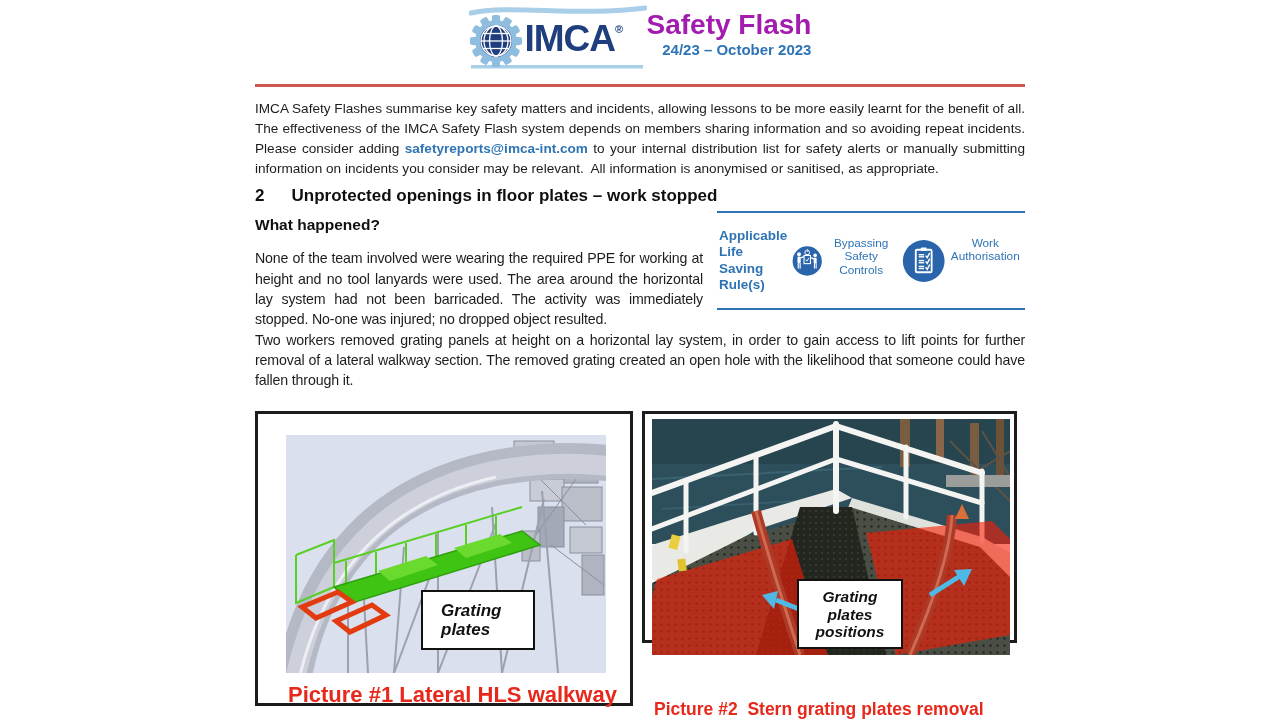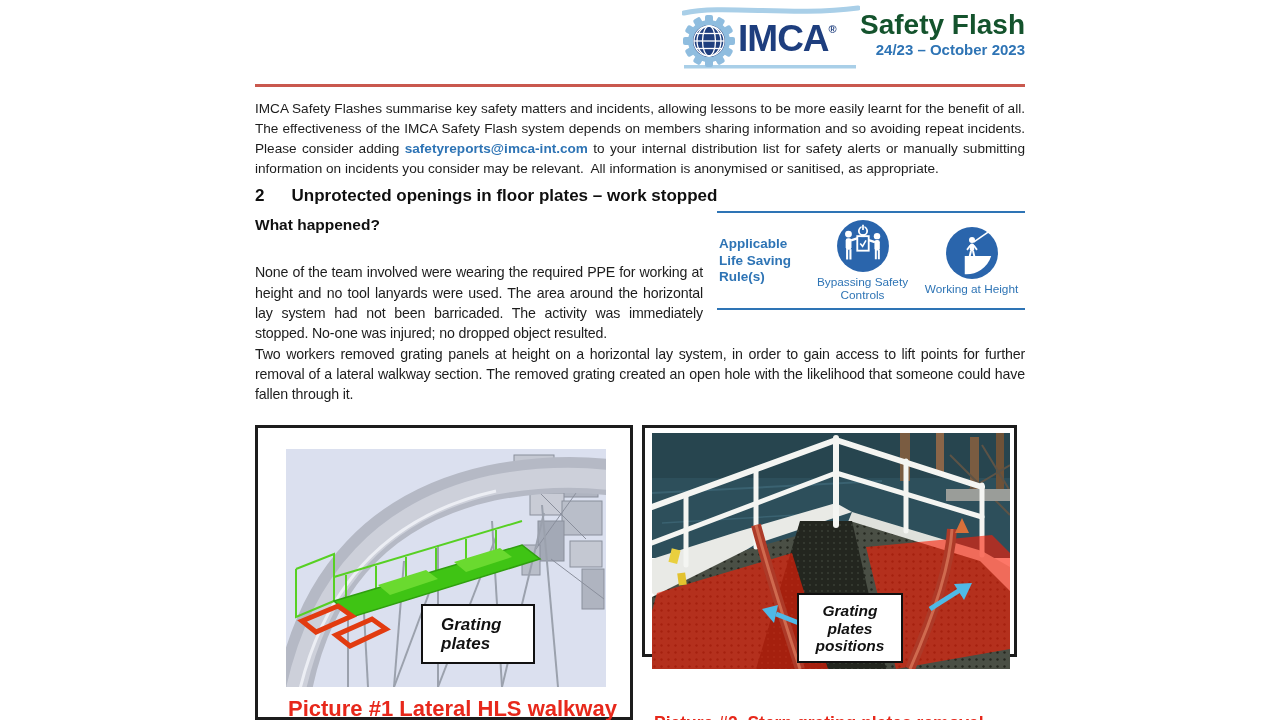--- a/index.html
+++ b/index.html
@@ -1,47 +1,47 @@
 <!DOCTYPE html>
 <html><head>
 <meta charset="utf-8">
 <style>
   * { margin:0; padding:0; box-sizing:border-box; }
   html,body { background:#fff; }
   body { width:1280px; height:720px; overflow:hidden; font-family:"Liberation Sans", sans-serif; color:#202020; }
   .page { width:770px; margin:0 auto; position:relative; padding-top:4px; }
 
   
-  .masthead { display:flex; justify-content:flex-end; align-items:flex-start; }
+  .masthead { display:flex; justify-content:center; align-items:flex-start; }
   .logo { position:relative; width:178px; height:66px; }
   .logo svg { position:absolute; left:0; top:0; }
   .logo-word { position:absolute; left:56px; top:16px; font-size:37px; font-weight:bold; letter-spacing:-1px; color:#1E3E7E; line-height:1; }
   .logo-reg { font-size:11px; vertical-align:18px; font-weight:bold; }
   .masthead-right { text-align:right; padding-top:5px; }
-  .sf-title { font-size:28px; font-weight:bold; color:#14532d; line-height:1.15; }
+  .sf-title { font-size:28px; font-weight:bold; color:#a21caf; line-height:1.15; }
   .sf-issue { font-size:15px; font-weight:bold; color:#2E74B5; }
 
   .red-rule { border:none; border-top:3px solid #C9584E; margin:14px 0 12px; }
 
   
   .intro { font-size:13.6px; line-height:1.46; text-align:justify; white-space:pre-wrap; color:#1c1c1c; margin-bottom:8px; }
   .intro a.email { color:#2E74B5; font-weight:bold; text-decoration:none; }
 
   
   .section-heading { display:flex; gap:27px; font-size:17px; font-weight:bold; color:#0f0f0f; margin:8px 0 2px; }
-  .subheading { font-size:15.5px; font-weight:bold; margin:10px 0 28px; color:#111; }
+  .subheading { font-size:15.5px; font-weight:bold; margin:10px 0 14px; color:#111; }
   .body-text { font-size:14.2px; line-height:20.3px; letter-spacing:-0.15px; text-align:justify; color:#1d1d1d; }
   #body-part2 { margin-bottom:0; }
 
   
   .lsr-box { float:right; width:308px; height:99px; margin:3px 0 6px 14px;
              border-top:2px solid #2E74B5; border-bottom:2px solid #2E74B5;
              display:flex; align-items:center; gap:2px; padding:4px 0 4px 2px; }
   .lsr-label { width:88px; font-size:13.5px; font-weight:bold; color:#2E74B5; line-height:1.22; }
-  .lsr-rule { flex:1; display:flex; flex-direction:column; align-items:center; }
+  .lsr-rule { flex:1; display:flex; }
   .lsr-rule svg { display:block; }
   .lsr-rule-label { margin-top:3px; font-size:11.8px; line-height:1.15; color:#2E74B5; text-align:center; }
 
   
   .figures { clear:both; display:flex; gap:9px; margin-top:21px; }
   .figure { position:relative; border:3px solid #1c1c1c; background:#fff; }
   .figure-1 { width:378px; height:295px; padding:21px 10px 4px 28px; }
   .figure-2 { width:375px; height:232px; padding:5px 6px 4px 7px; }
   .fig-img { display:block; }
   .fig-caption { font-weight:bold; color:#E7281B; white-space:pre-wrap; }
@@ -128,35 +128,40 @@
         <line x1="14.5" y1="20.5" x2="21" y2="18.5" stroke="#fff" stroke-width="2.2"></line>
         <circle cx="39.5" cy="16.5" r="3.1" fill="#fff"></circle>
         <rect x="37" y="20.3" width="5.2" height="10" rx="2" fill="#fff"></rect>
         <rect x="37.4" y="29.8" width="1.9" height="9" fill="#fff"></rect>
         <rect x="40.3" y="29.8" width="1.9" height="9" fill="#fff"></rect>
         <line x1="37.4" y1="22.3" x2="31.6" y2="20.3" stroke="#fff" stroke-width="2.2"></line>
       </svg>
       <div class="lsr-rule-label">Bypassing Safety Controls</div>
     </div>
 
-
     <div class="lsr-rule">
       <svg width="54" height="54" viewBox="0 0 52 52">
         <circle cx="26" cy="26" r="25" fill="#2A65AC"></circle>
-        <path d="M19,29 L44.5,29 A25,25 0 0 1 19,46.5 Z" fill="#fff"></path>
-        <line x1="27.5" y1="15.5" x2="45" y2="3.5" stroke="#fff" stroke-width="1.6"></line>
-        <circle cx="26" cy="13.5" r="2.9" fill="#fff"></circle>
-        <rect x="23.9" y="16.8" width="4.2" height="7.5" rx="1.8" fill="#fff"></rect>
-        <line x1="24.3" y1="18.8" x2="21.2" y2="23" stroke="#fff" stroke-width="1.7"></line>
-        <line x1="27.7" y1="18.8" x2="30.8" y2="23" stroke="#fff" stroke-width="1.7"></line>
-        <line x1="25" y1="24" x2="23.8" y2="29" stroke="#fff" stroke-width="1.9"></line>
-        <line x1="27" y1="24" x2="28.2" y2="29" stroke="#fff" stroke-width="1.9"></line>
-      </svg>
-      <div class="lsr-rule-label">Working at Height</div>
-    </div>
+        <rect x="16.5" y="12.5" width="19" height="27" rx="1.5" fill="none" stroke="#fff" stroke-width="2.2"></rect>
+        <rect x="22.5" y="9.8" width="7" height="4.2" rx="1.2" fill="#fff"></rect>
+        <g stroke="#fff" stroke-width="1.7" fill="none">
+          <line x1="20" y1="18.5" x2="26.5" y2="18.5"></line>
+          <line x1="20" y1="21" x2="26.5" y2="21"></line>
+          <polyline points="28.3,19.5 30.2,22 33.2,16.2"></polyline>
+          <line x1="20" y1="25.5" x2="26.5" y2="25.5"></line>
+          <line x1="20" y1="28" x2="26.5" y2="28"></line>
+          <polyline points="28.3,26.5 30.2,29 33.2,23.2"></polyline>
+          <line x1="20" y1="32.5" x2="26.5" y2="32.5"></line>
+          <line x1="20" y1="35" x2="26.5" y2="35"></line>
+          <polyline points="28.3,33.5 30.2,36 33.2,30.2"></polyline>
+        </g>
+      </svg>
+      <div class="lsr-rule-label">Work Authorisation</div>
+    </div>
+
   </div>
 
   <div class="subheading">What happened?</div>
   <p class="body-text" id="body-part2">None of the team involved were wearing the required PPE for working at height and no tool lanyards were used. The area around the horizontal lay system had not been barricaded. The activity was immediately stopped. No-one was injured; no dropped object resulted.</p>
   <p class="body-text" id="body-part1">Two workers removed grating panels at height on a horizontal lay system, in order to gain access to lift points for further removal of a lateral walkway section. The removed grating created an open hole with the likelihood that someone could have fallen through it.</p>
 
   <div class="figures">
 
     <div class="figure figure-1">
       <svg class="fig-img" width="320" height="238" viewBox="0 0 320 238">

